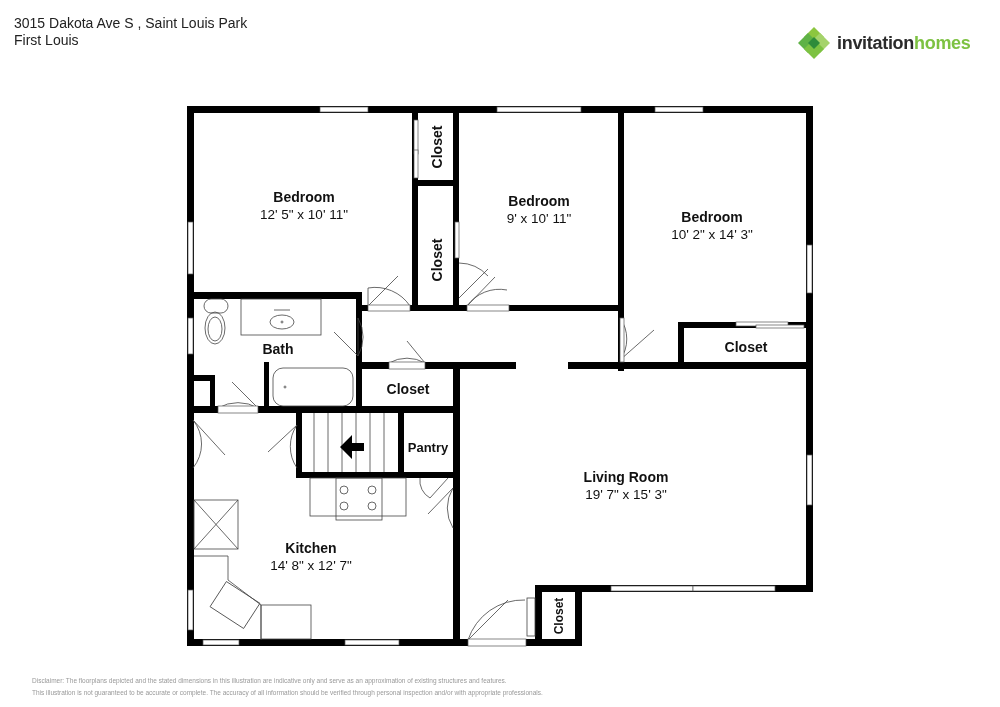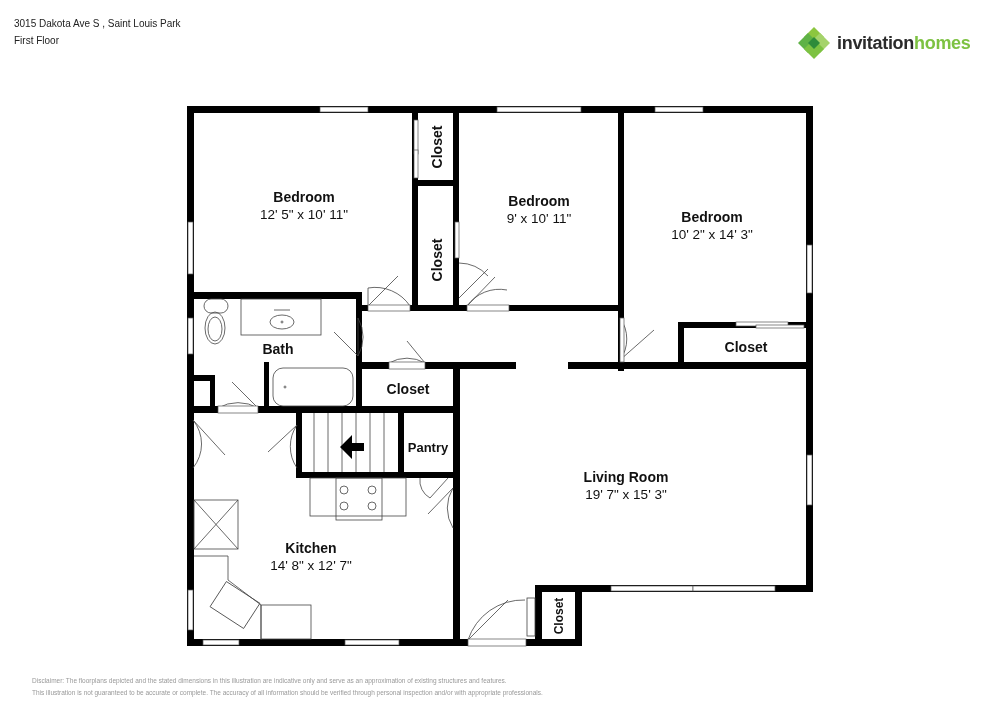--- a/index.html
+++ b/index.html
@@ -1,32 +1,32 @@
 <!DOCTYPE html>
 <html><head>
 <meta charset="utf-8">
 <style>
   html, body { margin:0; padding:0; background:#ffffff; }
   body { width:1000px; height:707px; position:relative; overflow:hidden; font-family:"Liberation Sans", sans-serif; }
-  .hdr { position:absolute; left:14px; top:15px; font-size:10px; color:#222; line-height:17px; }
+  .hdr { position:absolute; left:14px; top:15px; font-size:14px; color:#222; line-height:17px; }
   .logo { position:absolute; left:797px; top:26px; display:flex; align-items:center;text-align:right; }
   .logo-text { font-size:18px; font-weight:bold; letter-spacing:-0.3px; margin-left:6px; }
   .logo-a { color:#2b2b2b; }
   .logo-b { color:#7dc242; }
   .disc { position:absolute; left:32px; top:675px; font-size:6.5px; color:#999; line-height:12px; }
   svg.plan { position:absolute; left:0; top:0; }
   .rlabel { font-family:"Liberation Sans", sans-serif; font-weight:bold; font-size:14px; fill:#111; }
   .rdim { font-family:"Liberation Sans", sans-serif; font-size:13.5px; fill:#111; }
 </style>
 </head>
 <body>
 
 <div class="hdr">
   <div>3015 Dakota Ave S , Saint Louis Park</div>
-  <div>First Floor</div>
+  <div>First Louis</div>
 </div>
 
 <div class="logo">
   <svg width="34" height="34" viewBox="0 0 34 34">
     <polygon points="17,1 27,11 17,21 7,11" fill="#8cc63f"></polygon>
     <polygon points="11,7 21,17 11,27 1,17" fill="#5fb246"></polygon>
     <polygon points="23,7 33,17 23,27 13,17" fill="#a5d36b"></polygon>
     <polygon points="17,13 27,23 17,33 7,23" fill="#7dc242"></polygon>
     <polygon points="17,11 23,17 17,23 11,17" fill="#2e8b3a"></polygon>
   </svg>

